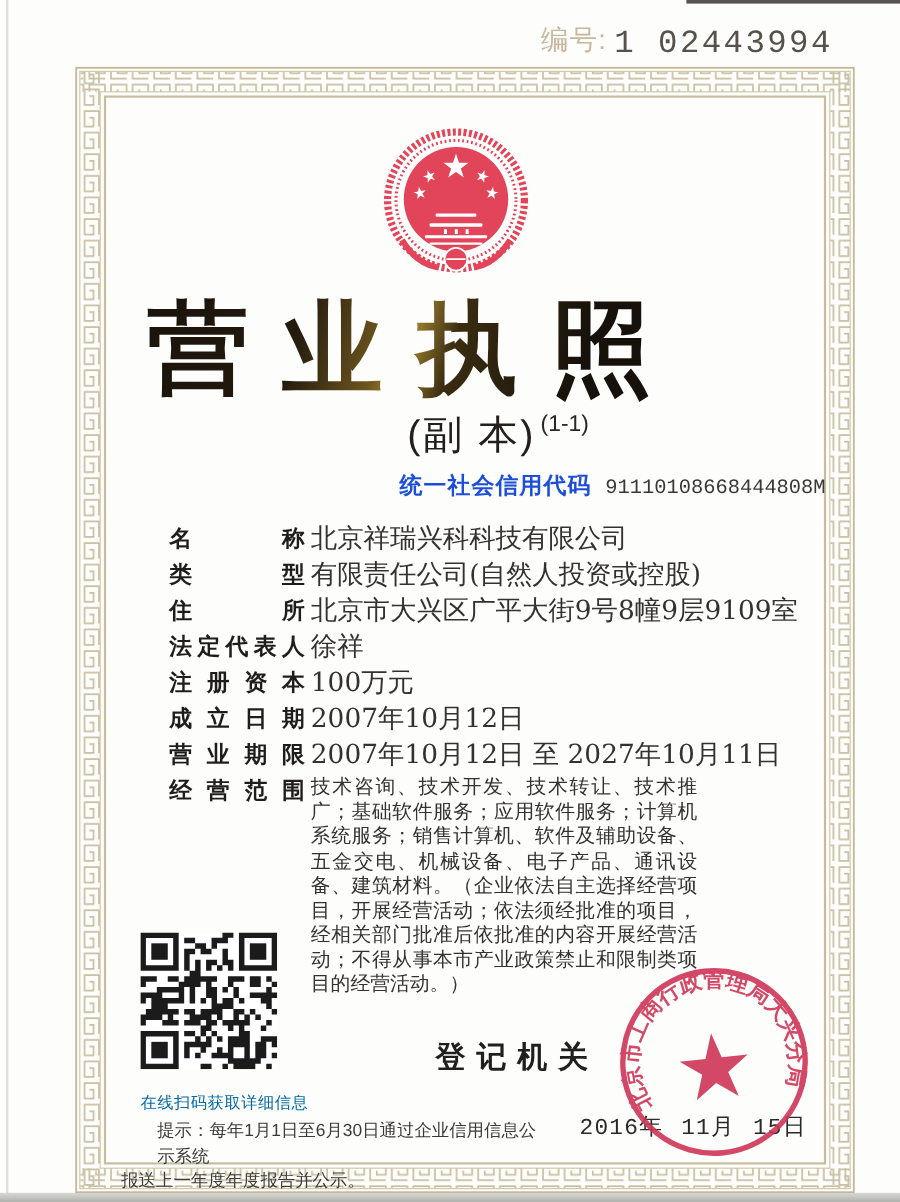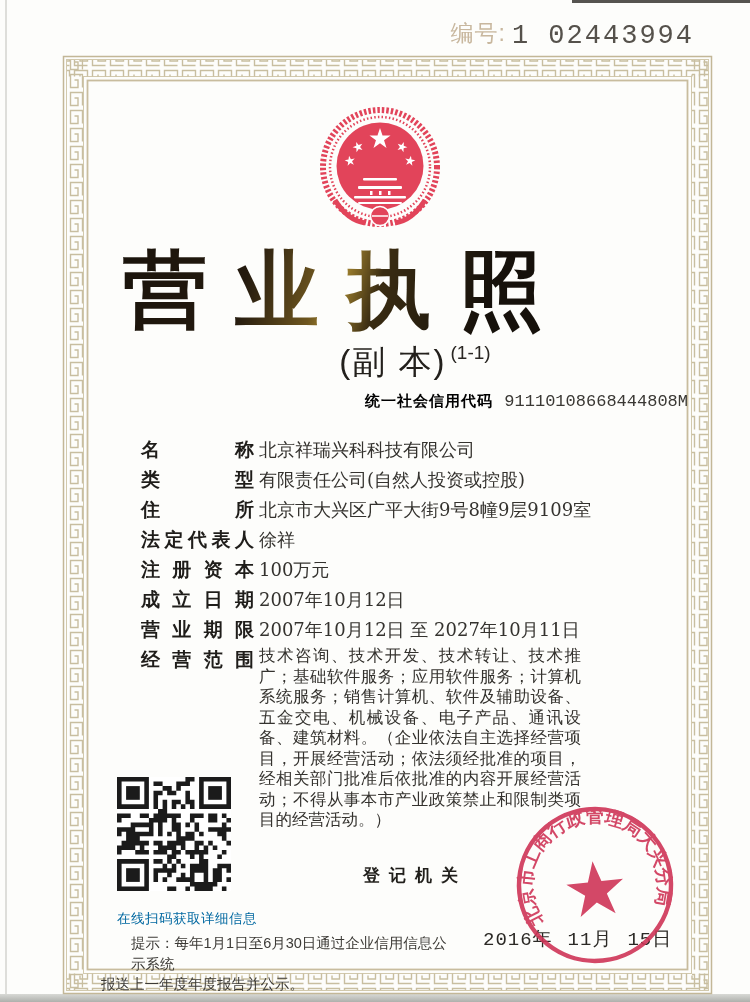--- a/index.html
+++ b/index.html
@@ -31,39 +31,39 @@
   .title{top:244px;left:63px;width:540px;text-align:center;
     font-size:84px;font-weight:900;letter-spacing:28px;padding-left:28px;box-sizing:border-box;
     background:linear-gradient(105deg,#16110b 0%,#241a0e 34%,#6e561f 47%,#a3842f 51%,#3a2c12 58%,#16110b 78%);
     -webkit-background-clip:text;background-clip:text;color:transparent;
     font-family:"Liberation Sans", sans-serif;line-height:1.1;}
   .subtitle{top:340px;left:63px;width:704px;text-align:center;font-size:33px;color:#23201c;letter-spacing:2px;}
   .subtitle sup{font-size:19px;vertical-align:14px;letter-spacing:0;margin-left:4px;color:#2a2723;}
 
   
   .credit{top:392px;right:62px;white-space:nowrap;}
-  .credit .c-label{font-weight:bold;font-size:15px;color:#000000;letter-spacing:1px;}
+  .credit .c-label{font-weight:bold;font-size:19px;color:#1d4ed8;letter-spacing:1px;}
   .credit .c-value{font-family:"Liberation Mono", monospace;font-size:17px;color:#3a3834;margin-left:7px;}
 
   
   .fields{top:436px;left:141px;width:440px;}
   .frow{display:flex;align-items:flex-start;min-height:30px;}
   .flabel{display:inline-block;width:113px;flex:0 0 113px;text-align:justify;text-align-last:justify;
     font-weight:bold;font-size:19px;color:#1f1d1a;line-height:28px;}
-  .fvalue{margin-left:5px;font-family:"DejaVu Serif", serif;font-size:18px;color:#34322e;line-height:28px;white-space:nowrap;}
+  .fvalue{margin-left:5px;font-family:"DejaVu Serif", serif;font-size:22px;color:#34322e;line-height:28px;white-space:nowrap;}
   .frow.scope{min-height:auto;}
   .frow.scope .fvalue{white-space:normal;width:432px;font-size:16.5px;line-height:20.5px;text-align:justify;}
 
   
   .qr{top:777px;left:117px;width:140px;}
   .qr svg{display:block;}
   .qr-caption{margin-top:19px;margin-left:-4px;font-size:13.5px;color:#0369a1;letter-spacing:0.5px;white-space:nowrap;text-align:right;}
 
   
-  .registrar{top:864px;left:363px;font-size:17px;font-weight:600;color:#211f1b;letter-spacing:9px;white-space:nowrap;}
+  .registrar{top:864px;left:363px;font-size:25px;font-weight:600;color:#211f1b;letter-spacing:9px;white-space:nowrap;}
 
   
   .seal{top:799px;left:509px;width:172px;height:172px;transform:rotate(-6deg);opacity:.9;}
 
   
   .dateline{top:926px;left:483px;font-size:19px;color:#2b2925;white-space:nowrap;font-family:"DejaVu Serif", serif;}
   .dateline .num{font-family:"Liberation Mono", monospace;font-size:19px;letter-spacing:1px;}
   .dateline .gap{display:inline-block;width:16px;}
 
   

